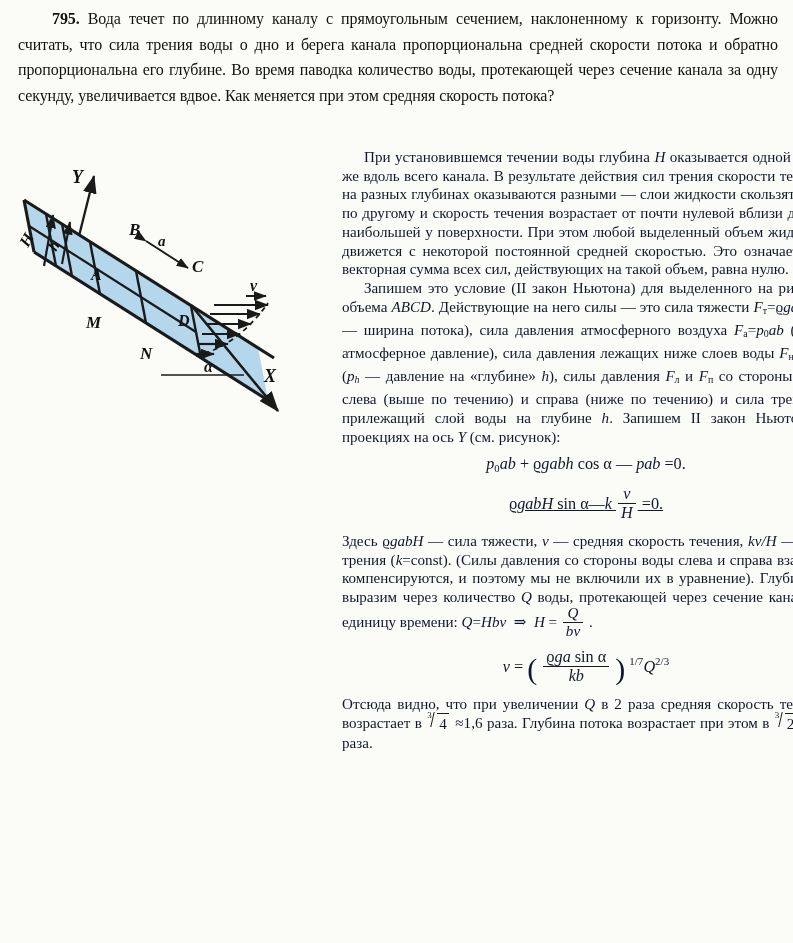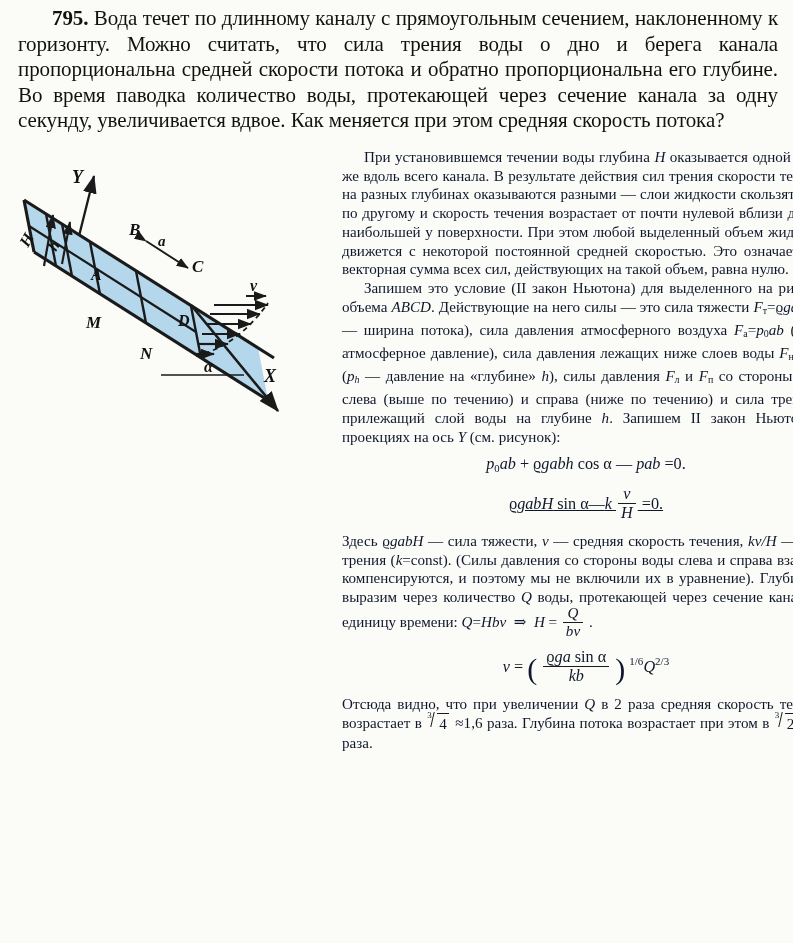--- a/index.html
+++ b/index.html
@@ -16,21 +16,21 @@
     font-family: "Liberation Serif", "DejaVu Serif", serif;
     color: #151515;
   }
 
   
   #problem {
     position: absolute;
     left: 18px;
     top: 6px;
     width: 760px;
-    font-size: 21px;
+    font-size: 16px;
     line-height: 25.5px;
     text-align: justify;
     text-justify: inter-word;
     color: #111;
     letter-spacing: -0.1px;
   }
   #problem .num {
     font-weight: bold;
   }
   #problem .indent { display:inline-block; width: 34px; }
@@ -296,21 +296,21 @@
       сечение канала за единицу времени: <i>Q</i>=<i>Hbv</i>
       &nbsp;⇒&nbsp; <i>H</i> =
       <span class="frac"><span class="n"><i>Q</i></span><span class="d"><i>bv</i></span></span> .
     </p>
 
 
     <div class="formula">
       <i>v</i> = <span class="paren-big">(</span>
       <span class="frac"><span class="n">ϱ<i>ga</i>&nbsp;sin α</span><span class="d"><i>kb</i></span></span>
       <span class="paren-big">)</span>
-      <sup class="pw">1/6</sup><i>Q</i><sup class="pw">2/3</sup>
+      <sup class="pw">1/7</sup><i>Q</i><sup class="pw">2/3</sup>
     </div>
 
     <p>
       Отсюда видно, что при увеличении <i>Q</i> в 2 раза средняя
       скорость течения возрастает в
       <span class="croot"><span class="idx">3</span><span class="hook"></span><span class="rad">4</span></span>
       ≈1,6 раза. Глубина потока возрастает при этом в
       <span class="croot"><span class="idx">3</span><span class="hook"></span><span class="rad">2</span></span>
       ≈1,3 раза.
     </p>

